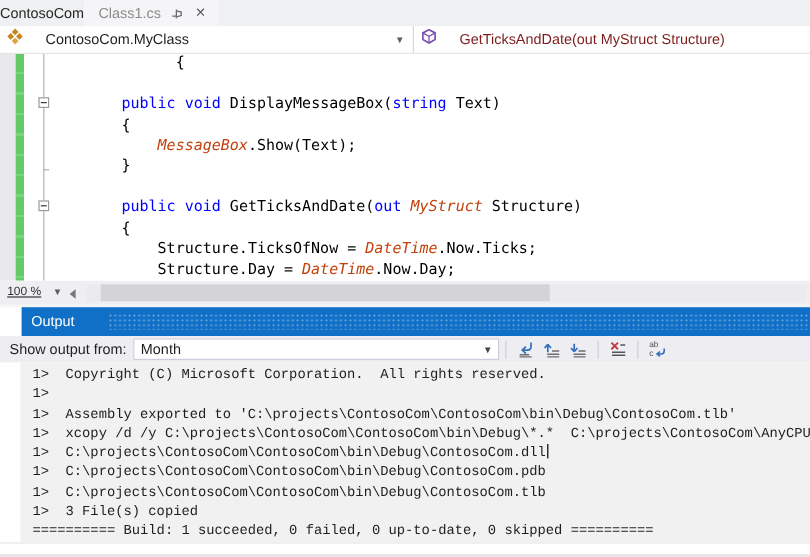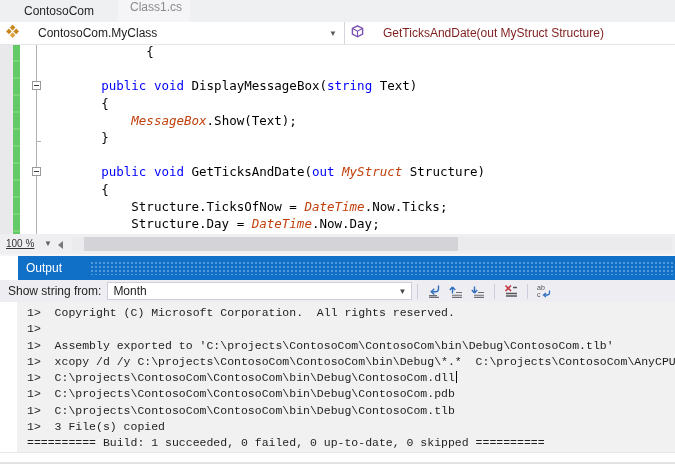--- a/index.html
+++ b/index.html
@@ -3,23 +3,23 @@
 <meta charset="utf-8">
 <style>
   * { margin:0; padding:0; box-sizing:border-box; }
   html,body { width:675px; height:464px; overflow:hidden; background:#fff;
     font-family:"Liberation Sans", sans-serif; }
   #screen { position:relative; width:675px; height:464px; background:#fff; }
 
   
   #tabbar { position:absolute; left:0; top:0; width:675px; height:22px;
     background:#EFF0F1; display:flex; align-items:stretch; }
-  .tab { display:flex; align-items:center; font-size:12px; padding:0 24px; }
+  .tab { display:flex; align-items:center; font-size:12px; padding:0 0; }
   #tab-contosocom { color:#262626; }
-  #tab-class1 { color:#8B8B8B; background:#F5F5F7; padding:0 8px 0 12px; gap:6px;flex-direction:column; }
+  #tab-class1 { color:#8B8B8B; background:#F5F5F7; padding:0 8px 0 12px; gap:6px; }
   .pin-wrap, .close-wrap { display:flex; align-items:center; justify-content:center;
     width:14px; height:14px; }
   .close-x { font-size:11px; color:#5F5F63; line-height:1; }
 
   
   #navbar { position:absolute; left:0; top:22px; width:675px; height:23px;
     background:#FFFFFF; border-bottom:1px solid #E6E6E9; display:flex; }
   .nav-half { display:flex; align-items:center; height:100%; }
   #nav-left { width:345px; border-right:1px solid #D5D5DA; padding-left:5px; }
   #nav-right { flex:1; padding-left:5px; }
@@ -153,21 +153,21 @@
   </div>
 
   <div id="panel-gap"></div>
 
   <div id="output-header" style="background: rgb(16, 112, 200); margin-left: 18px;">
     <span id="output-title">Output</span>
     <span id="output-grip"></span>
   </div>
 
   <div id="output-toolbar">
-    <span id="show-label">Show string from:</span>
+    <span id="show-label">Show output from:</span>
     <div id="source-combo">
       <span class="combo-text">Month</span>
       <span class="combo-arrow">▼</span>
     </div>
     <span class="tb-sep"></span>
     <span class="tb-btn">
       <svg width="16" height="16" viewBox="0 0 16 16">
         <path d="M12.5 2.5 v3.2 c0 2-1.2 3-3 3 H6.2" fill="none" stroke="#2F6FBE" stroke-width="1.4"></path>
         <path d="M8.3 5.8 L5.2 8.7 L8.3 11.6" fill="none" stroke="#2F6FBE" stroke-width="1.4"></path>
         <path d="M3 12.6 h8 M3 14.4 h10" stroke="#6E6E72" stroke-width="1.1"></path>

